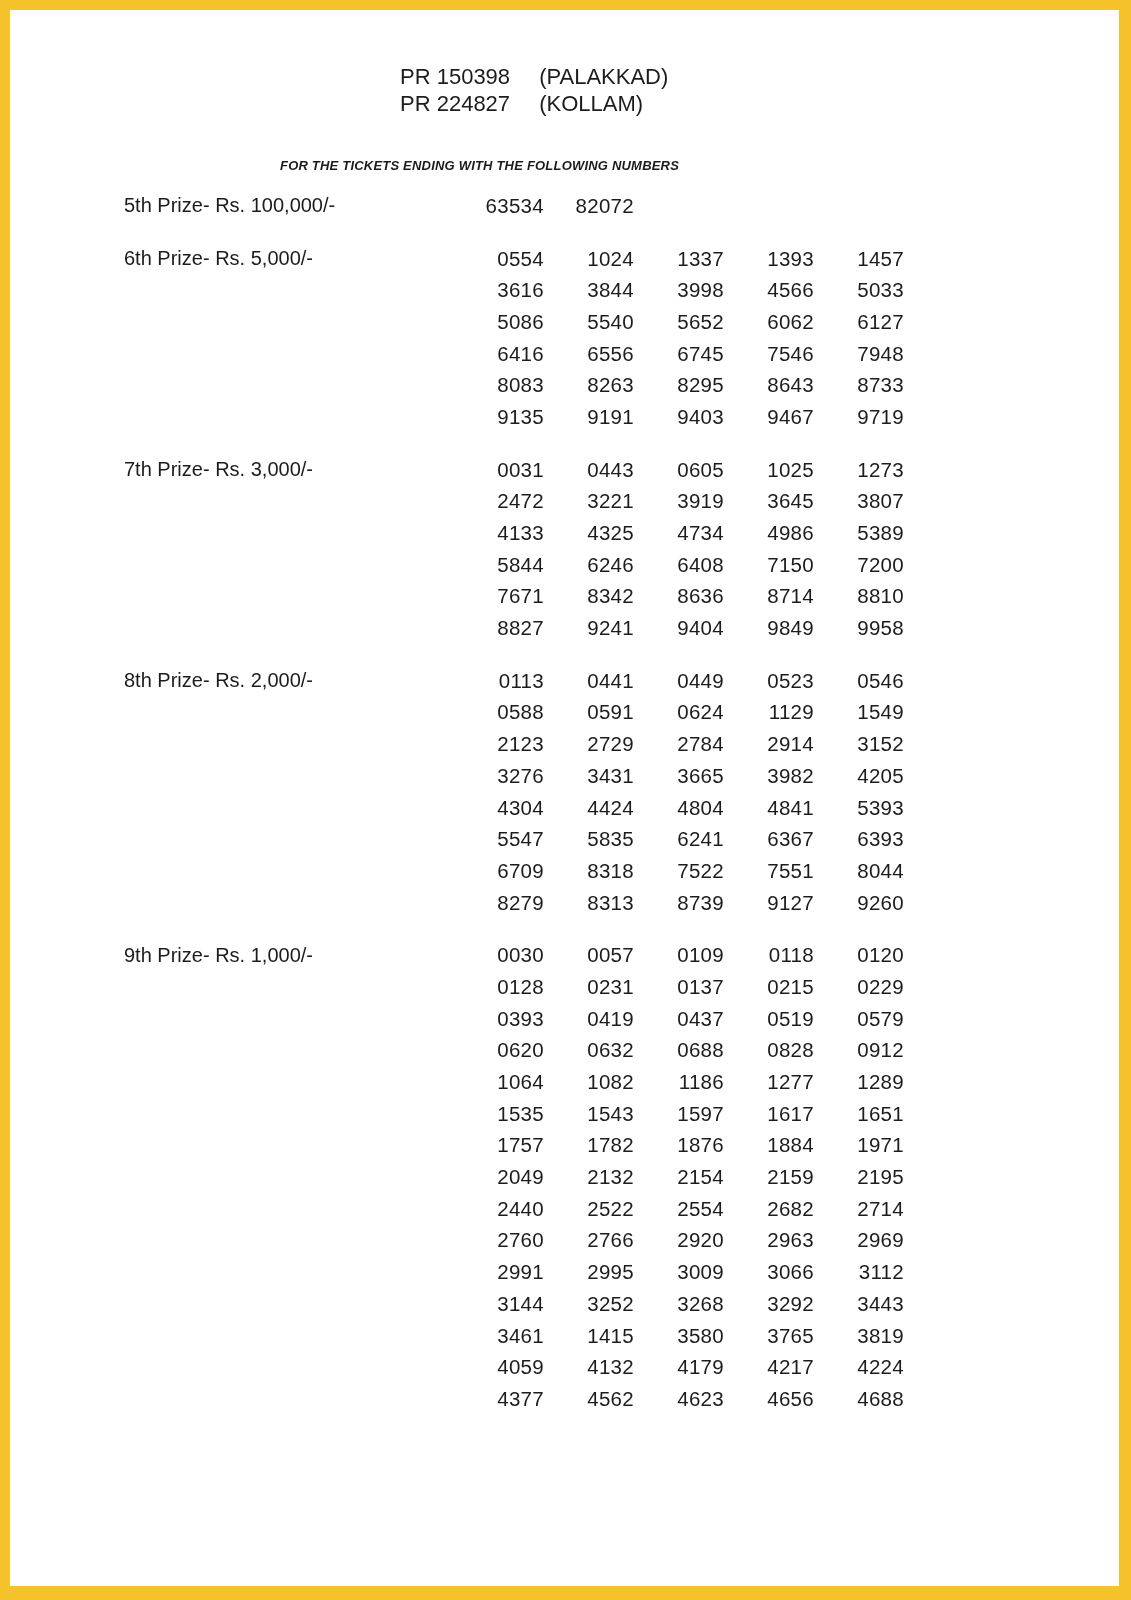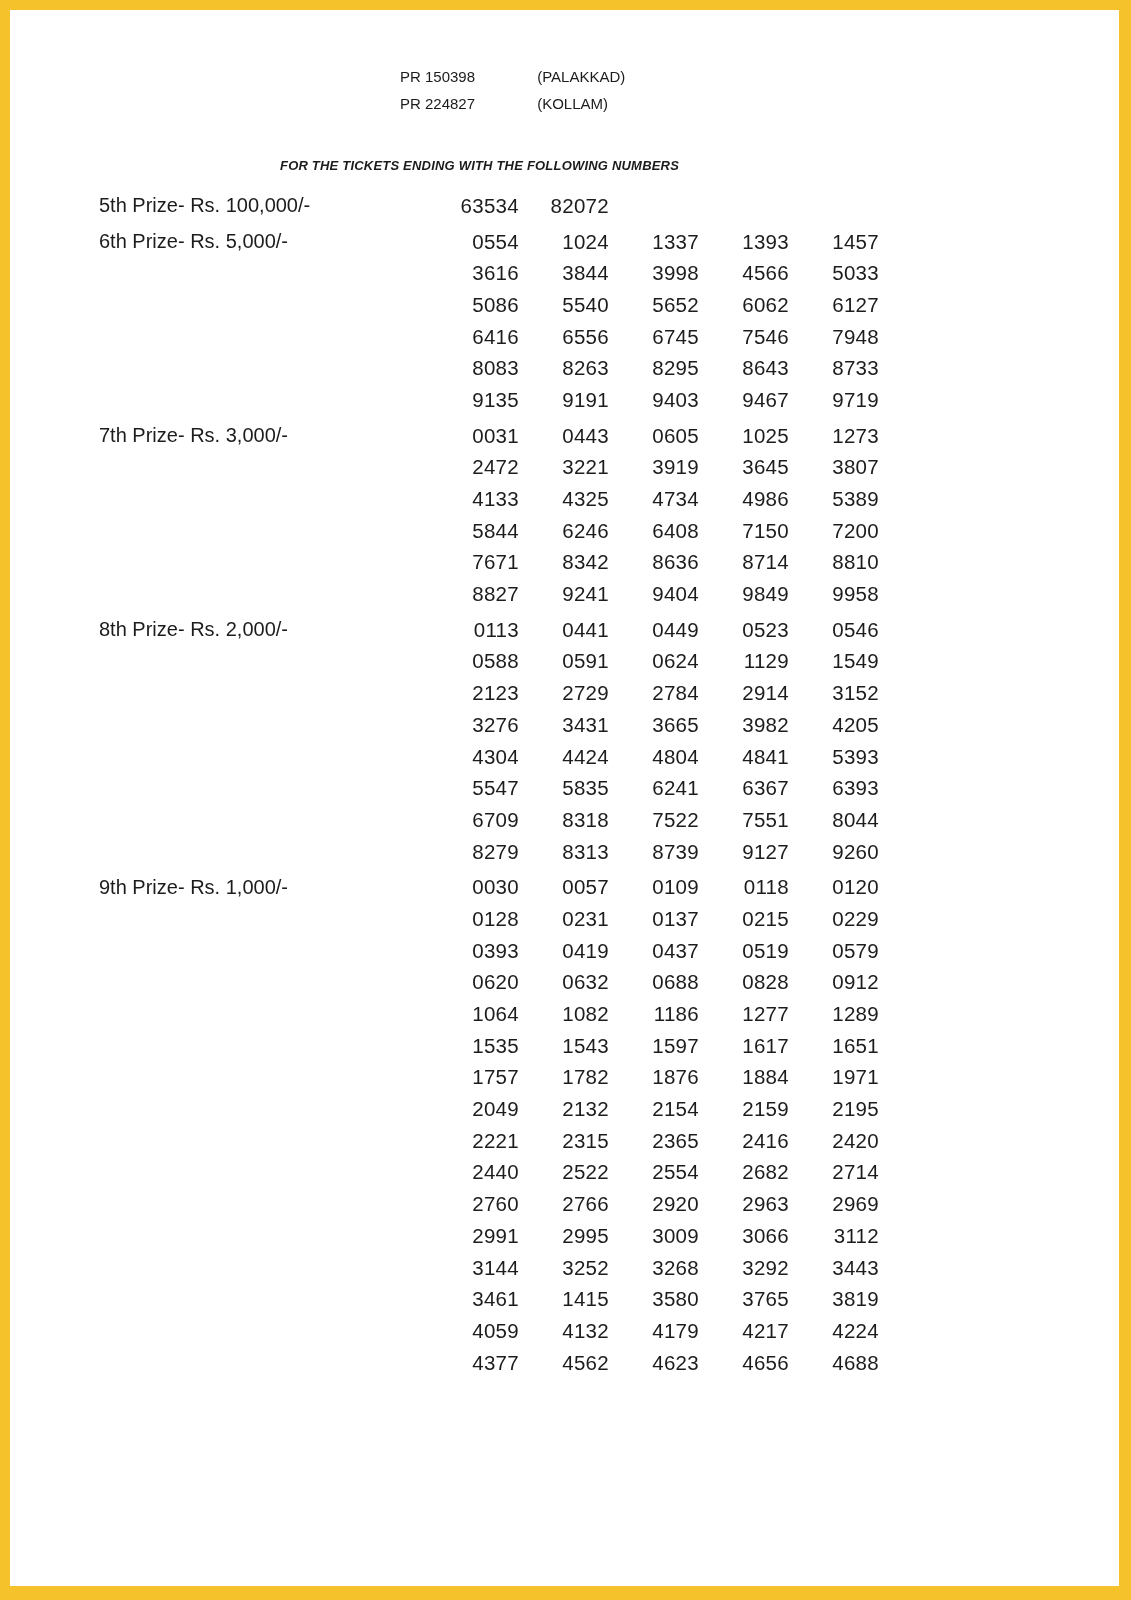--- a/index.html
+++ b/index.html
@@ -13,21 +13,21 @@
     border-color: #F5C22B;
     border-width: 10px 12px 14px 10px;
     font-family: "Liberation Sans", sans-serif;
     color: #1c1c1c;
     overflow: hidden;
   }
   .series-header {
     position: absolute;
     top: 53px;
     left: 390px;
-    font-size: 15px;
+    font-size: 22px;
     line-height: 27px;
     white-space: nowrap;
   }
   .series-header .code {
     display: inline-block;
     width: 133px;
   }
   .doc-title {
     position: absolute;
     top: 148px;
@@ -36,23 +36,23 @@
     font-weight: bold;
     font-style: italic;
     letter-spacing: 0.2px;
     white-space: nowrap;
   }
   .prize-table {
     position: absolute;
     top: 180px;
     left: 0;
     right: 0;
-    padding-left: 89px;
-  }
-  .prize-section { margin-top: 4px; }
+    padding-left: 114px;
+  }
+  .prize-section { margin-top: 21px; }
   .prize-section:first-child { margin-top: 0; }
   .prize-row {
     display: flex;
     align-items: center;
     height: 31.7px;
     font-size: 20.5px;
   }
   .prize-label {
     flex: none;
     width: 330px;
@@ -318,28 +318,20 @@
         <div class="prize-row">
           <div class="prize-label"></div>
           <span class="num">2049</span>
           <span class="num">2132</span>
           <span class="num">2154</span>
           <span class="num">2159</span>
           <span class="num">2195</span>
         </div>
         <div class="prize-row">
           <div class="prize-label"></div>
-          <span class="num">2221</span>
-          <span class="num">2315</span>
-          <span class="num">2365</span>
-          <span class="num">2416</span>
-          <span class="num">2420</span>
-        </div>
-        <div class="prize-row">
-          <div class="prize-label"></div>
           <span class="num">2440</span>
           <span class="num">2522</span>
           <span class="num">2554</span>
           <span class="num">2682</span>
           <span class="num">2714</span>
         </div>
         <div class="prize-row">
           <div class="prize-label"></div>
           <span class="num">2760</span>
           <span class="num">2766</span>

